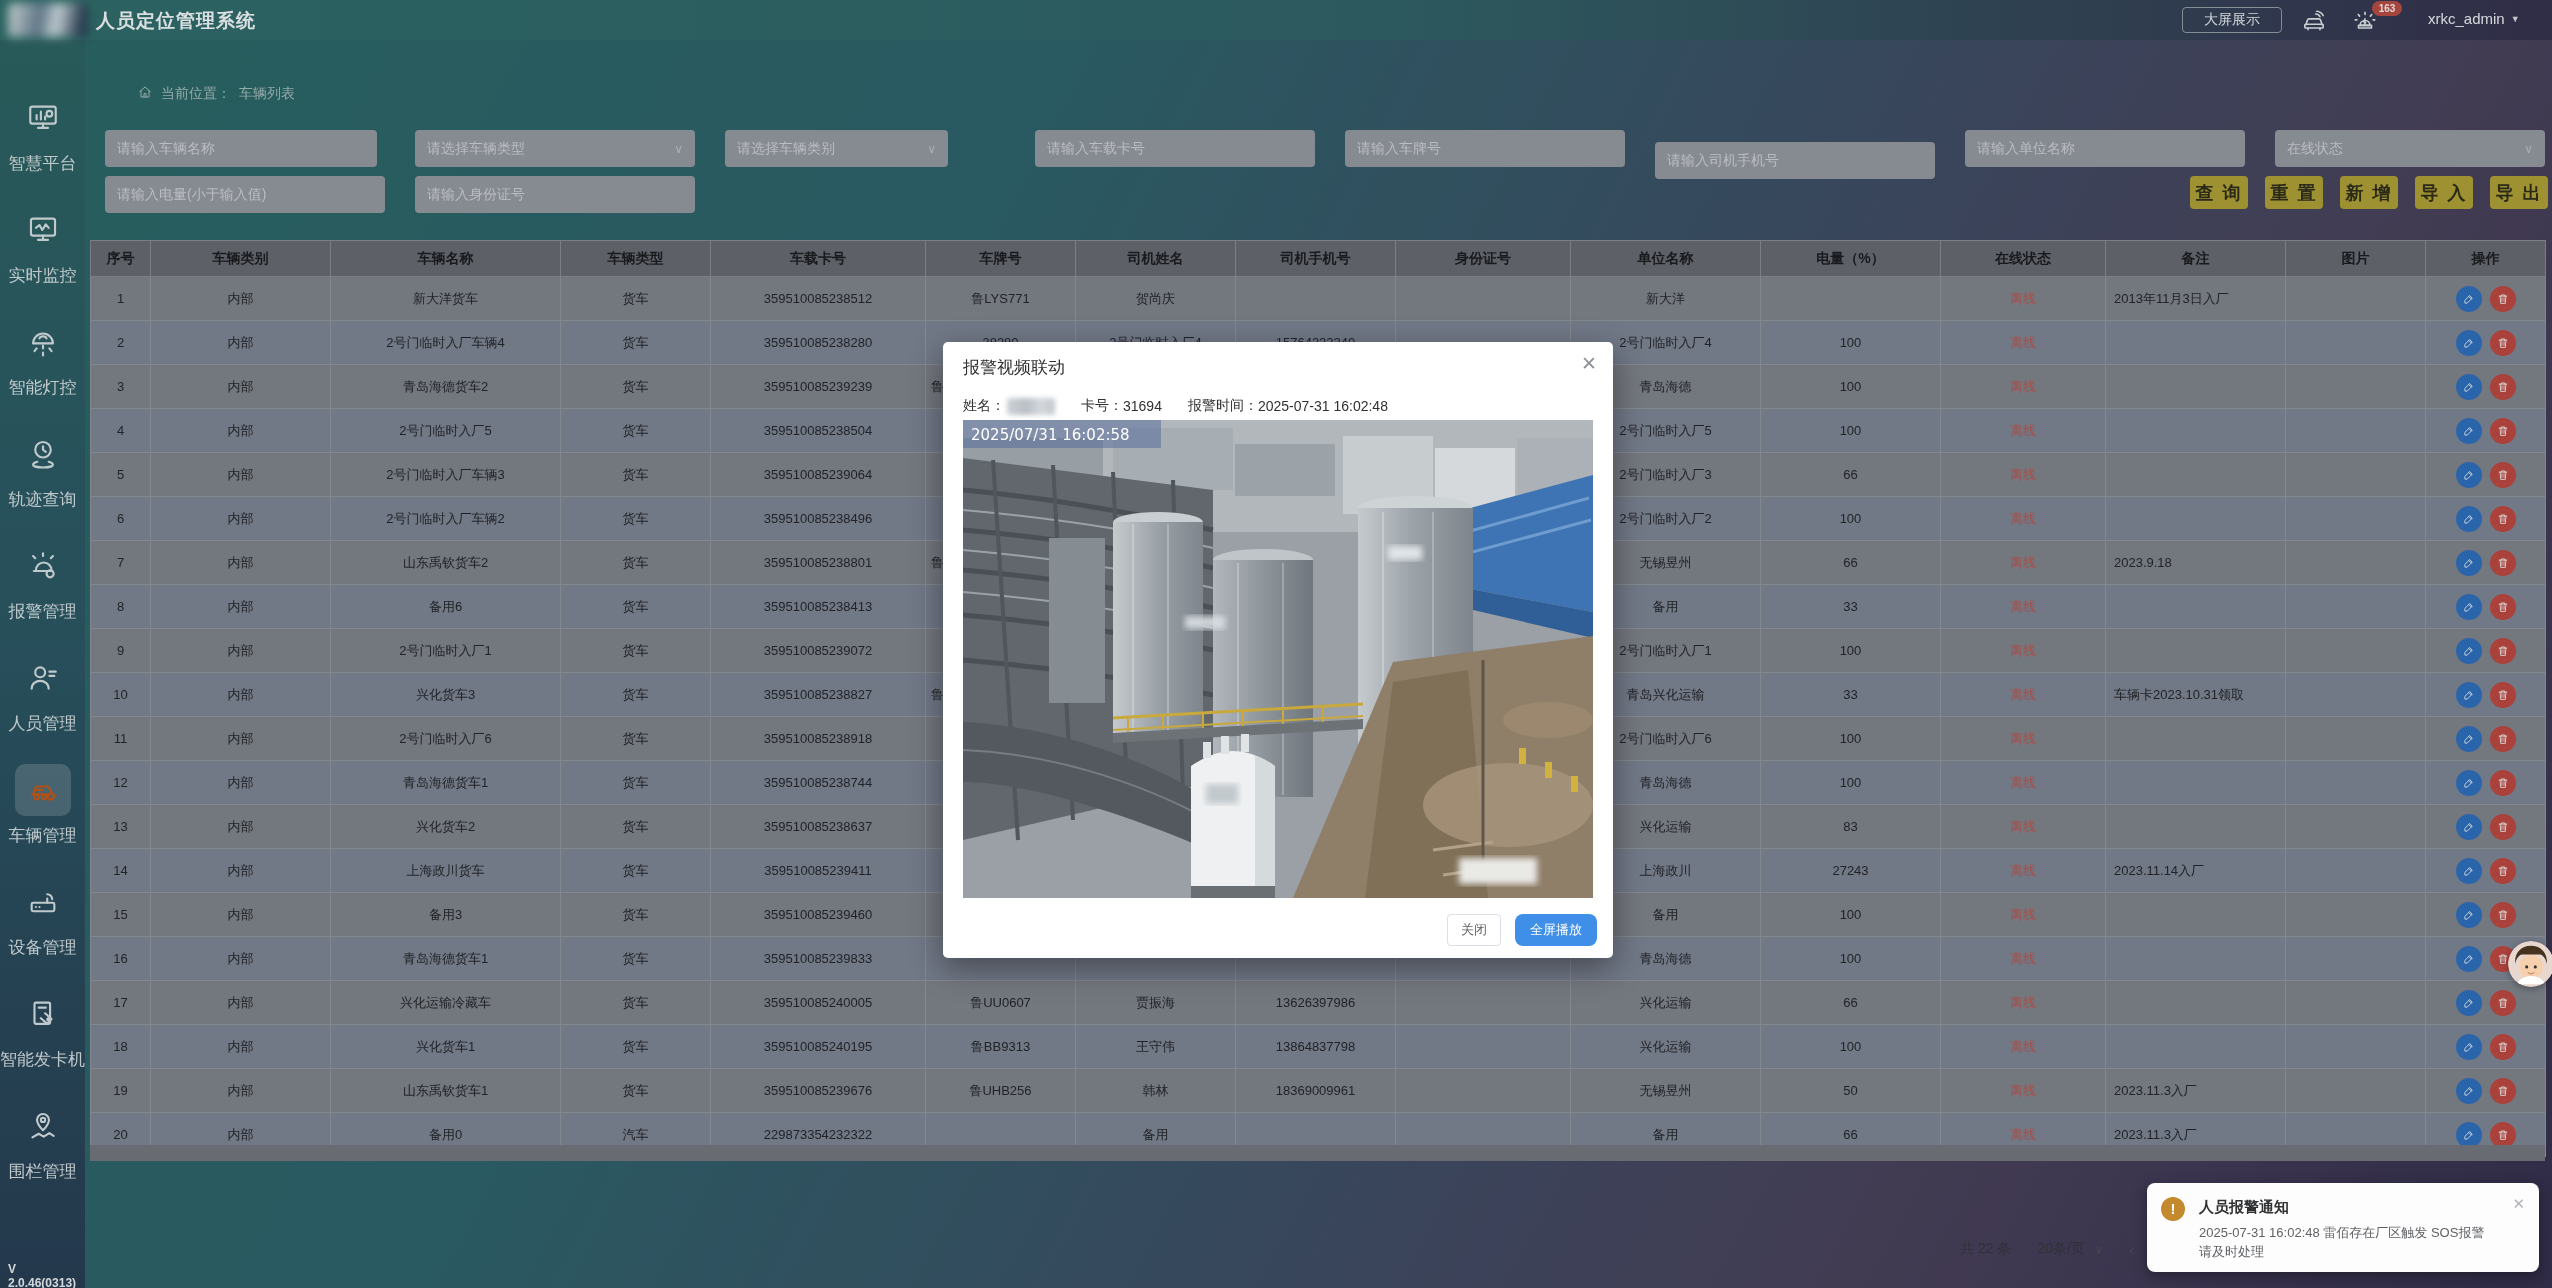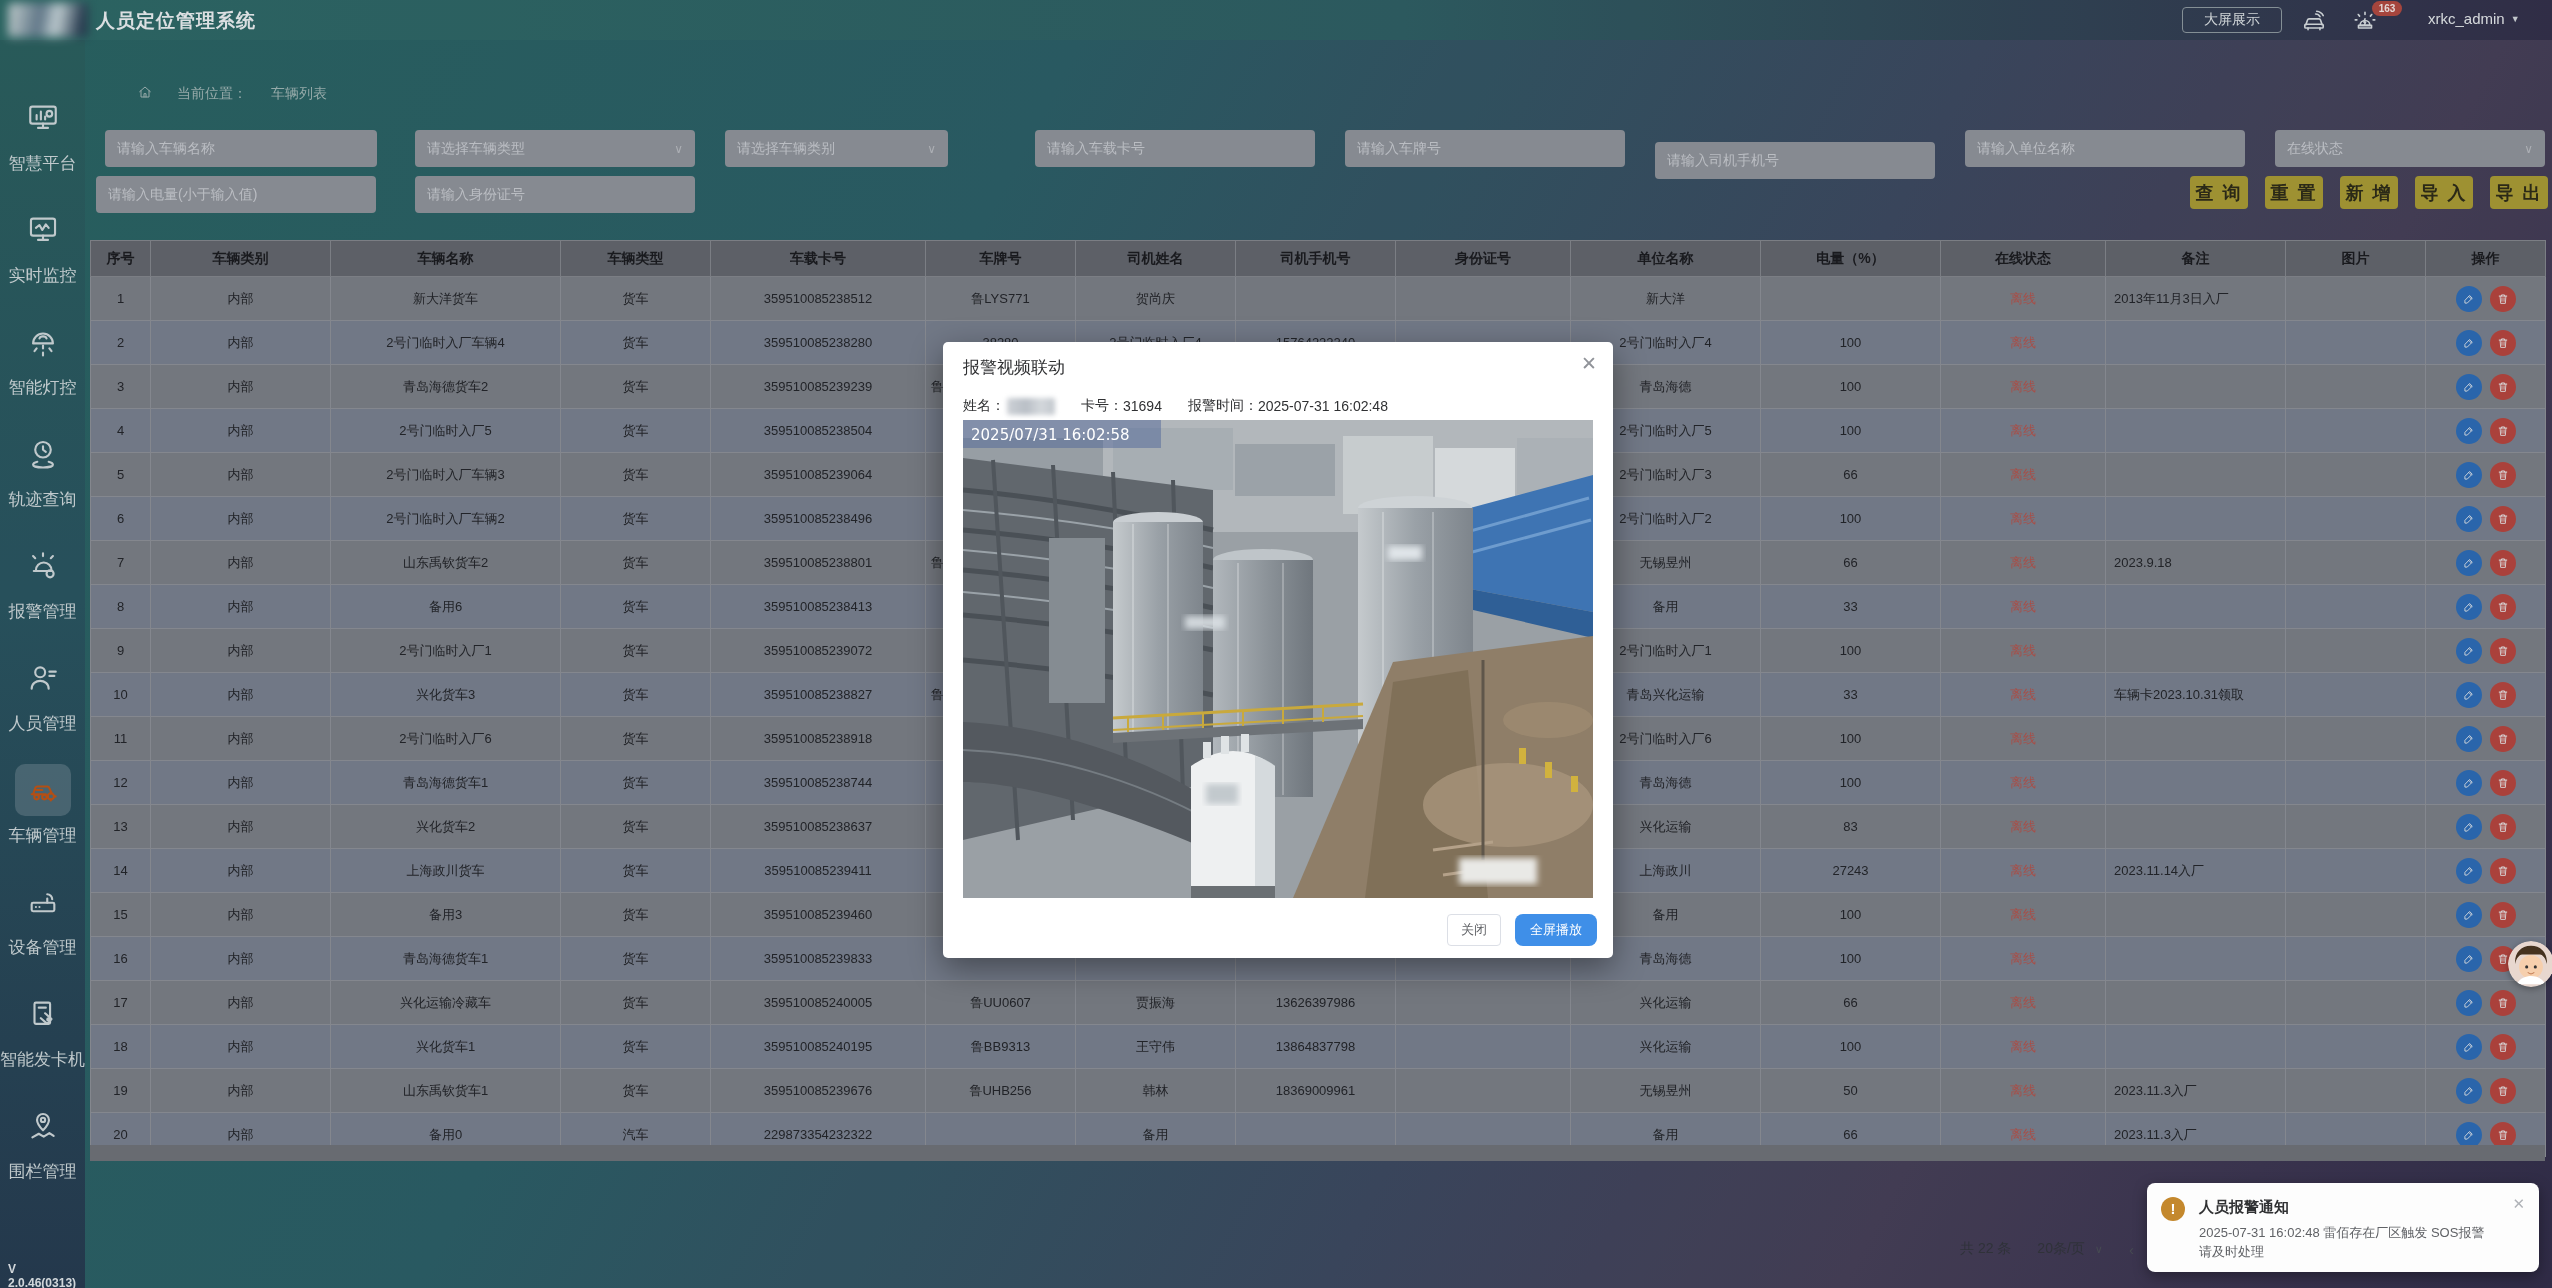--- a/index.html
+++ b/index.html
@@ -30,21 +30,21 @@
     background:linear-gradient(180deg,#2b605e 0%,#2a5560 45%,#273c50 100%); }
   .side-nav { display:flex; flex-direction:column; align-items:center; padding-top:52px; }
   .side-item { width:85px; height:112px; display:flex; flex-direction:column; align-items:center; cursor:pointer; }
   .side-item .icon-wrap { width:56px; height:52px; display:flex; align-items:center; justify-content:center; border-radius:10px; color:#cdd6d8; }
   .side-item .icon-wrap svg { width:34px; height:34px; }
   .side-item.active .icon-wrap { background:rgba(255,255,255,0.17); color:#c05415; }
   .side-item .lbl { margin-top:8px; font-size:17px; color:#ccd6d8; }
   .version { position:absolute; left:8px; top:1222px; color:#dfe5e8; font-size:12px; font-weight:bold; }
 
   
-  .breadcrumb { position:absolute; left:137px; top:84px; display:flex; align-items:center; gap:24px; color:#9fb5b3; font-size:14px; }
+  .breadcrumb { position:absolute; left:137px; top:84px; display:flex; align-items:center; gap:8px; color:#9fb5b3; font-size:14px; }
   .breadcrumb svg { width:16px; height:16px; }
 
   .filter-field { position:absolute; height:37px; background:#8f9399; border-radius:4px;
     display:flex; align-items:center; padding:0 12px; color:#c6c9ce; font-size:14px; }
   .filter-field .caret { margin-left:auto; color:#b7babf; font-size:12px; }
   .action-btn { position:absolute; top:176px; width:58px; height:33px; background:#a89b35; border:none; border-radius:4px;
     color:#2e2c18; font-size:18px; font-weight:bold; letter-spacing:2px; cursor:pointer; }
 
   
   .vtable { position:absolute; left:90px; top:240px; width:2455px; border-collapse:collapse; table-layout:fixed; z-index:2; }
@@ -254,21 +254,21 @@
       <div class="filter-field" style="left: 1655px; top: 130px; width: 280px; margin-top: 12px;">
         <span>请输入司机手机号</span>
       </div>
       <div class="filter-field" style="left: 1965px; top: 130px; width: 280px;">
         <span>请输入单位名称</span>
       </div>
       <div class="filter-field" style="left: 2275px; top: 130px; width: 270px;">
         <span>在线状态</span>
         <span class="caret">∨</span>
       </div>
-      <div class="filter-field" style="left: 96px; top: 176px; width: 280px;">
+      <div class="filter-field" style="left: 105px; top: 176px; width: 280px;">
         <span>请输入电量(小于输入值)</span>
       </div>
       <div class="filter-field" style="left: 415px; top: 176px; width: 280px;">
         <span>请输入身份证号</span>
       </div>
     </div>
   <div id="action-buttons">
       <button class="action-btn" style="left: 2190px;">查 询</button>
       <button class="action-btn" style="left: 2265px;">重 置</button>
       <button class="action-btn" style="left: 2340px;">新 增</button>

